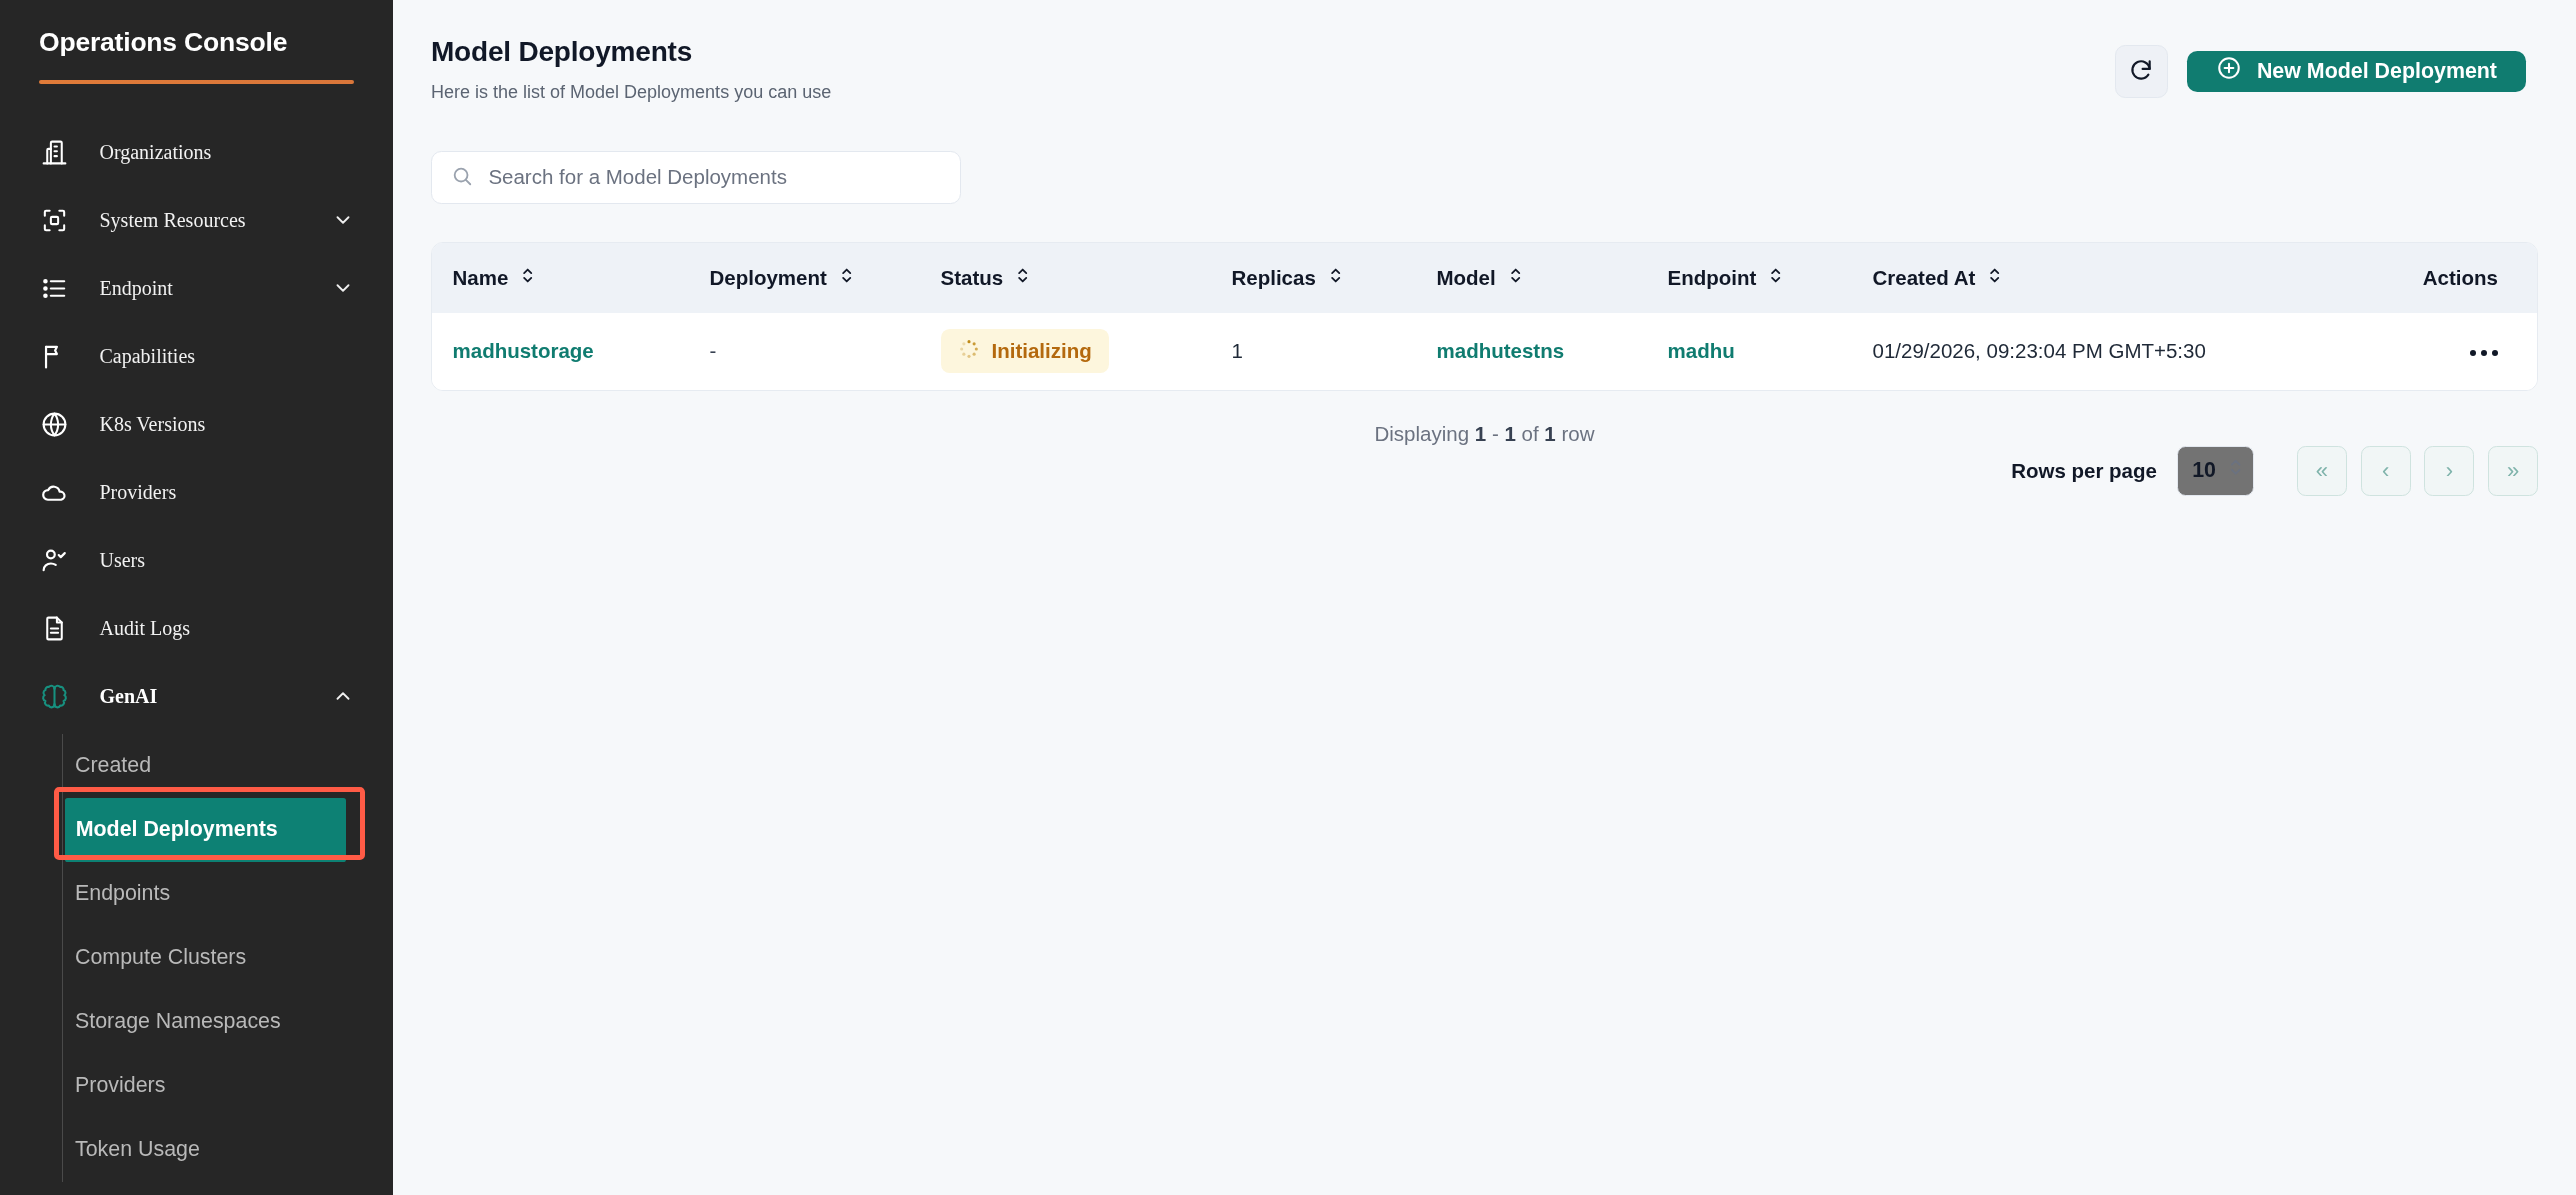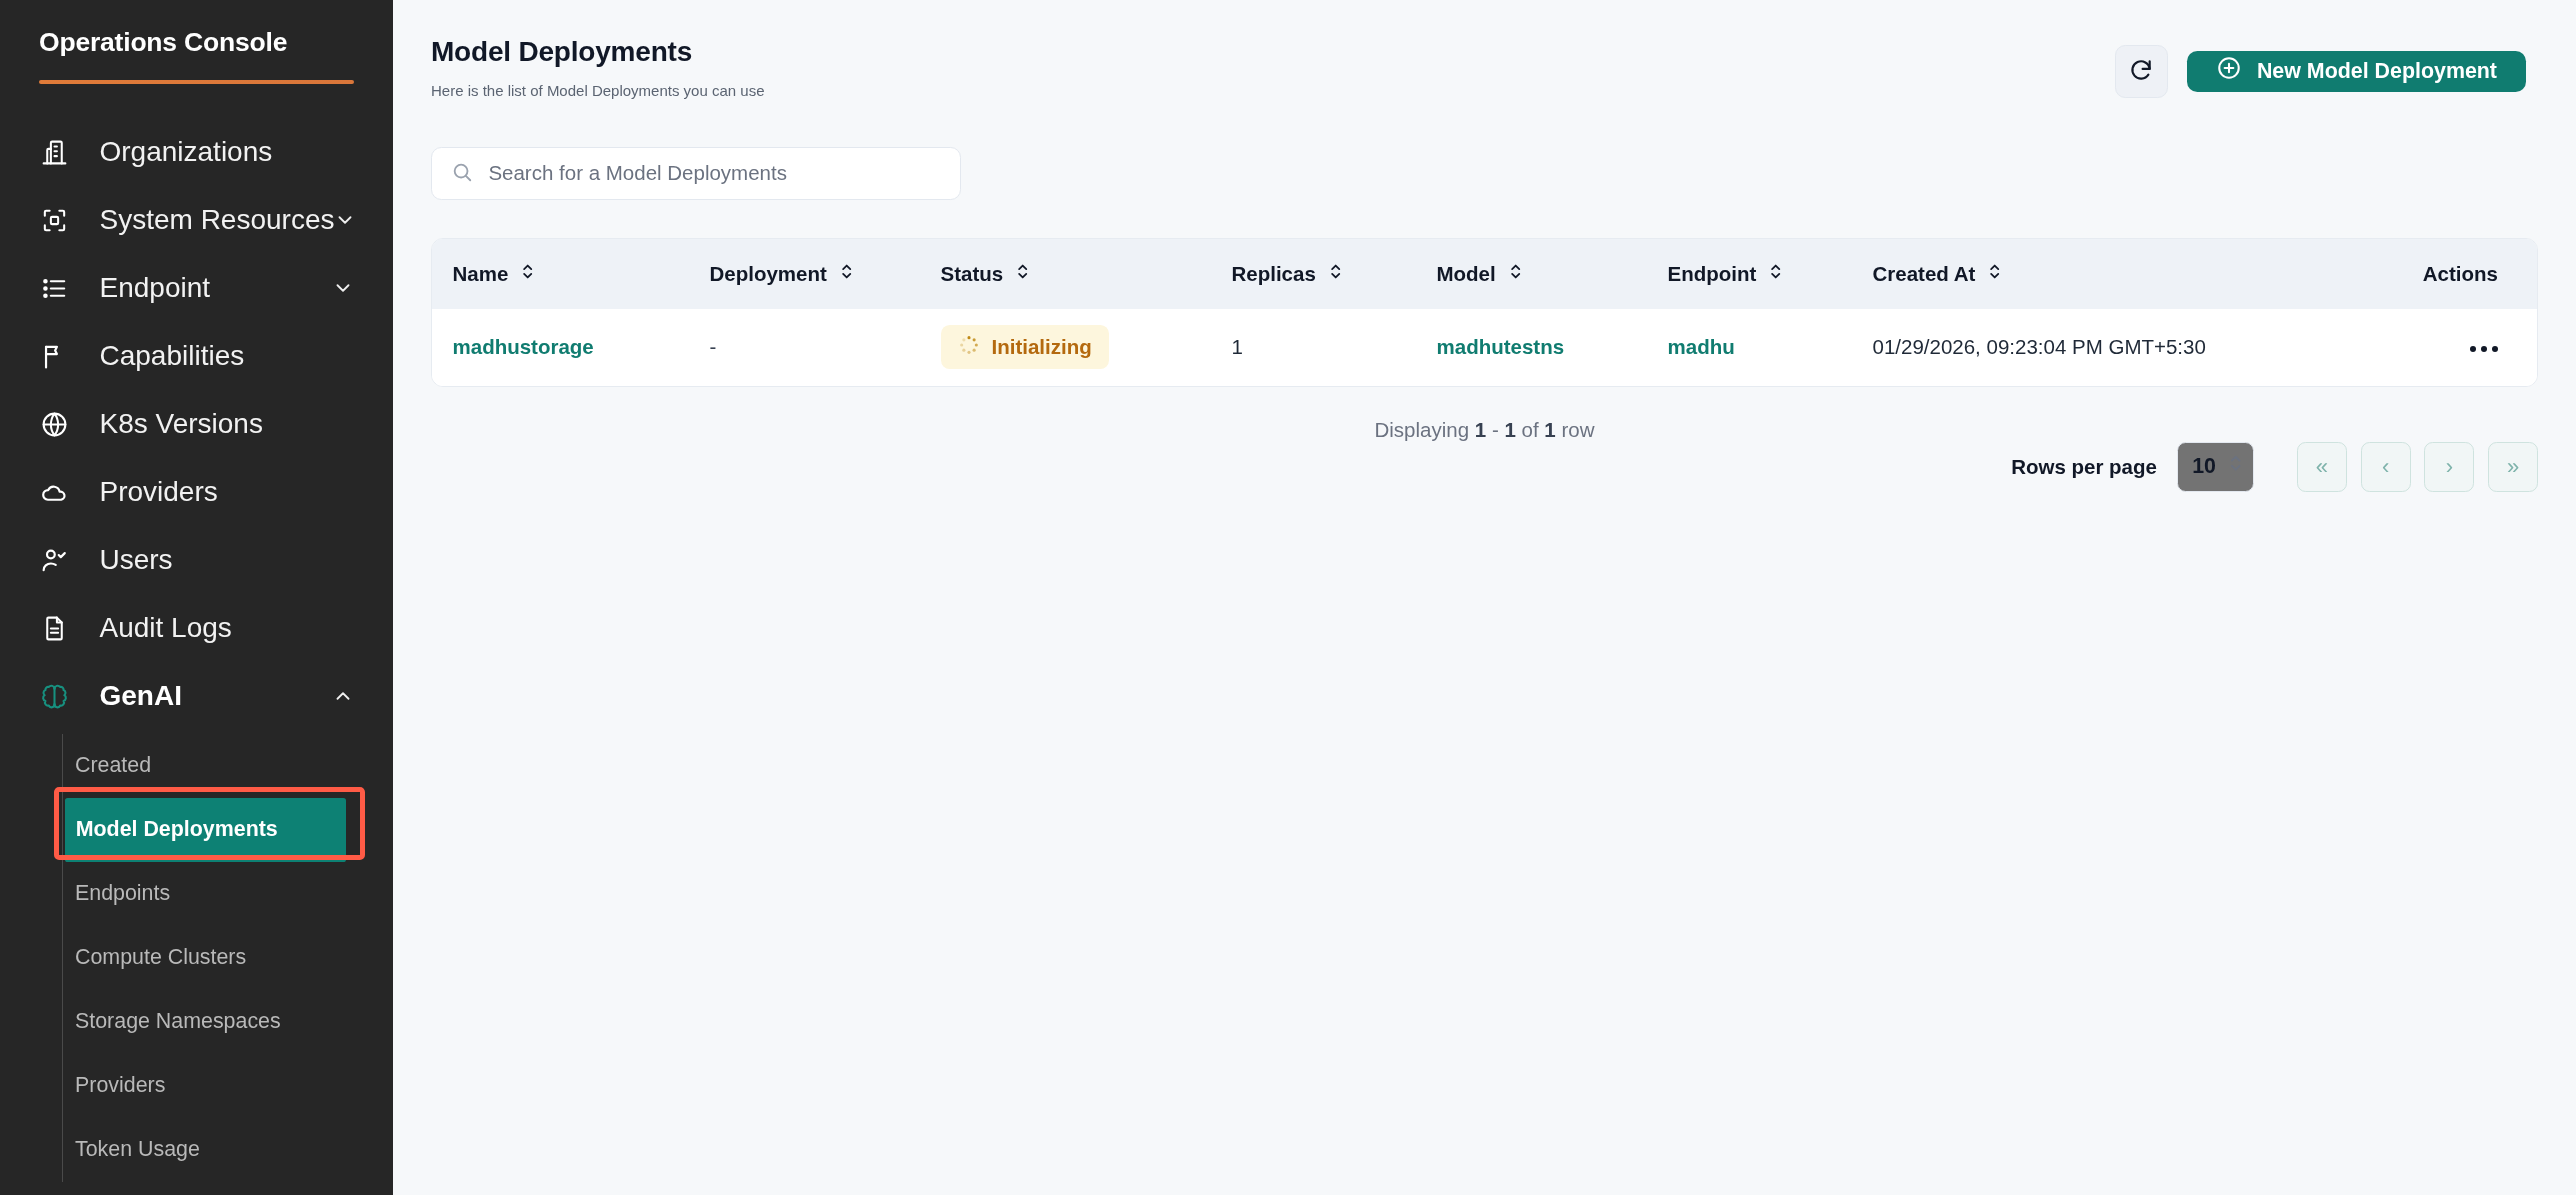--- a/index.html
+++ b/index.html
@@ -44,23 +44,24 @@
   }
   .nav-item .nav-ico {
     width: 32.5px; height: 32.5px;
     display: flex; align-items: center; justify-content: center;
     flex: 0 0 32.5px;
   }
   .nav-item .nav-ico svg { display:block; }
   .nav-label {
     margin-left: 29px;
     color: #f2f2f2;
-    font-size: 28px;
+    font-size: 20px;
     flex: 1 1 auto;
     white-space: nowrap;
+    font-family: Liberation Serif, serif;
   }
   .nav-item.bold .nav-label { font-weight: bold; color: #ffffff; }
   .chev { width: 22px; height: 22px; flex: 0 0 22px; opacity: .92; }
 
   
   .subnav {
     margin-left: 62px;
     border-left: 1.7px solid #4a4a4a;
     padding-left: 0;
     margin-top: 3.4px;
@@ -106,21 +107,21 @@
     align-items: flex-start;
     padding: 36px 50px 0 38px;
   }
   .page-head-texts { flex: 1 1 auto; }
   .page-title {
     font-size: 28px; font-weight: bold; color: #111827;
     letter-spacing: -0.2px;
   }
   .page-sub {
     margin-top: 13.7px;
-    font-size: 15px; color: #5b6472;
+    font-size: 18px; color: #5b6472;
   }
   .head-actions { display: flex; align-items: center; gap: 19px; padding-top: 8.6px; }
   .icon-btn {
     width: 53px; height: 53px;
     border-radius: 10.3px;
     background: #eef1f6;
     border: 0.9px solid #e3e8ef;
     display: flex; align-items: center; justify-content: center;
     cursor: pointer;
   }

